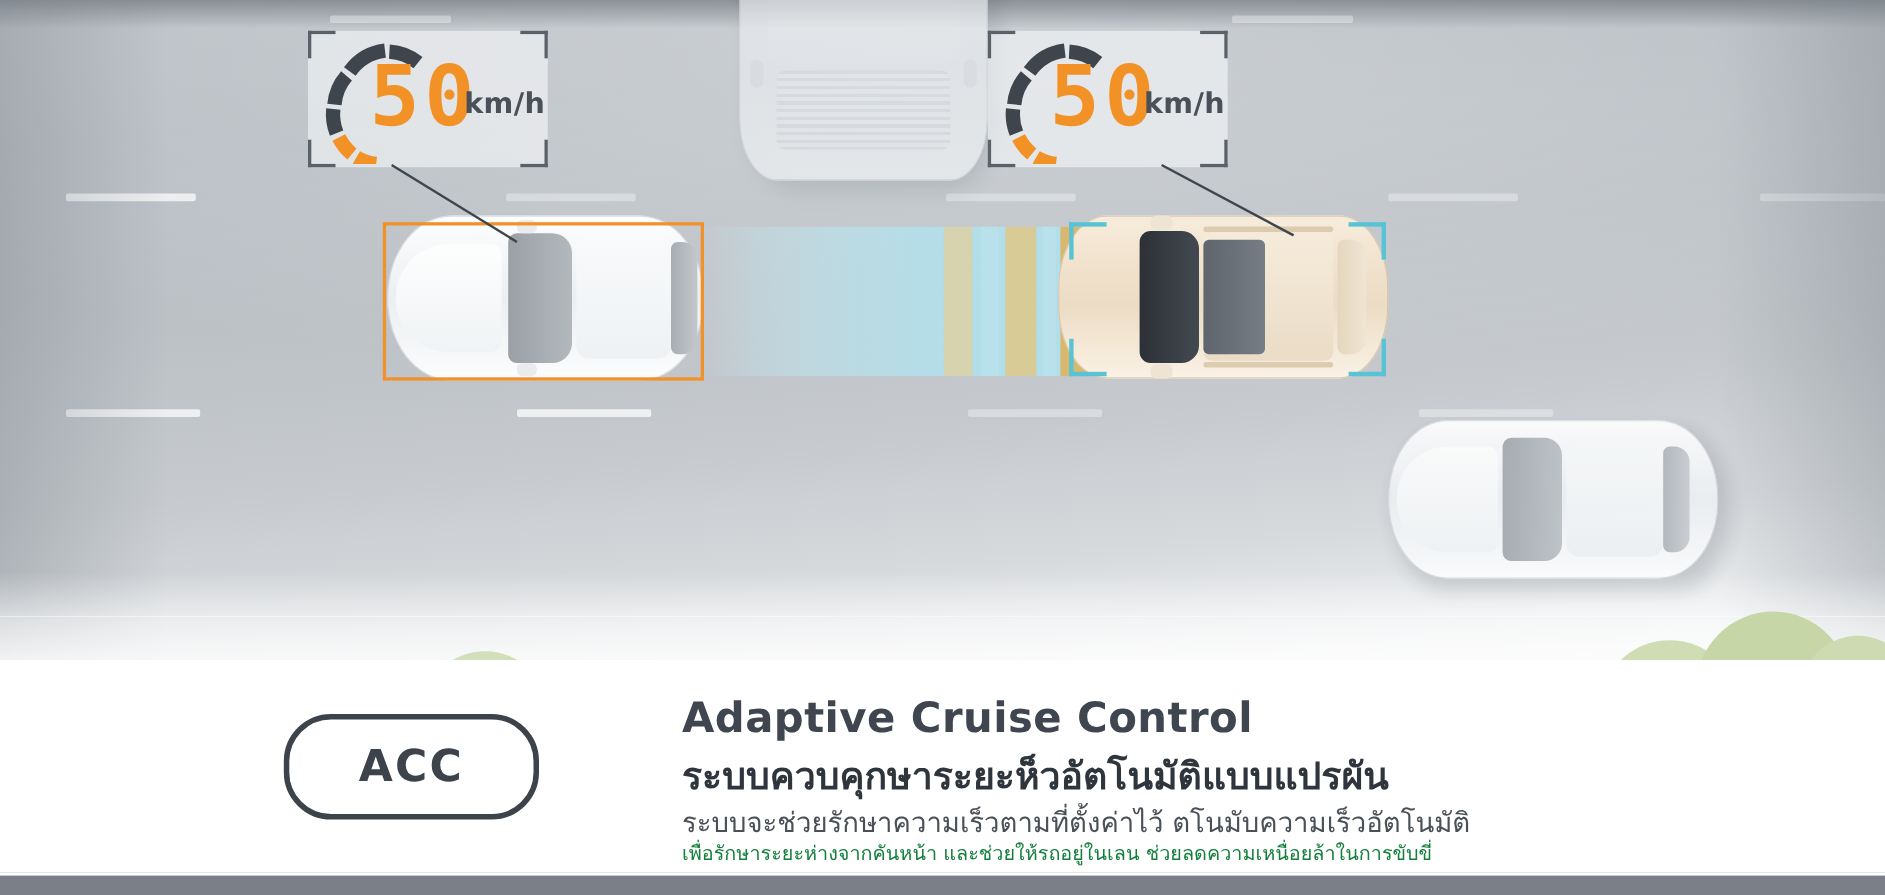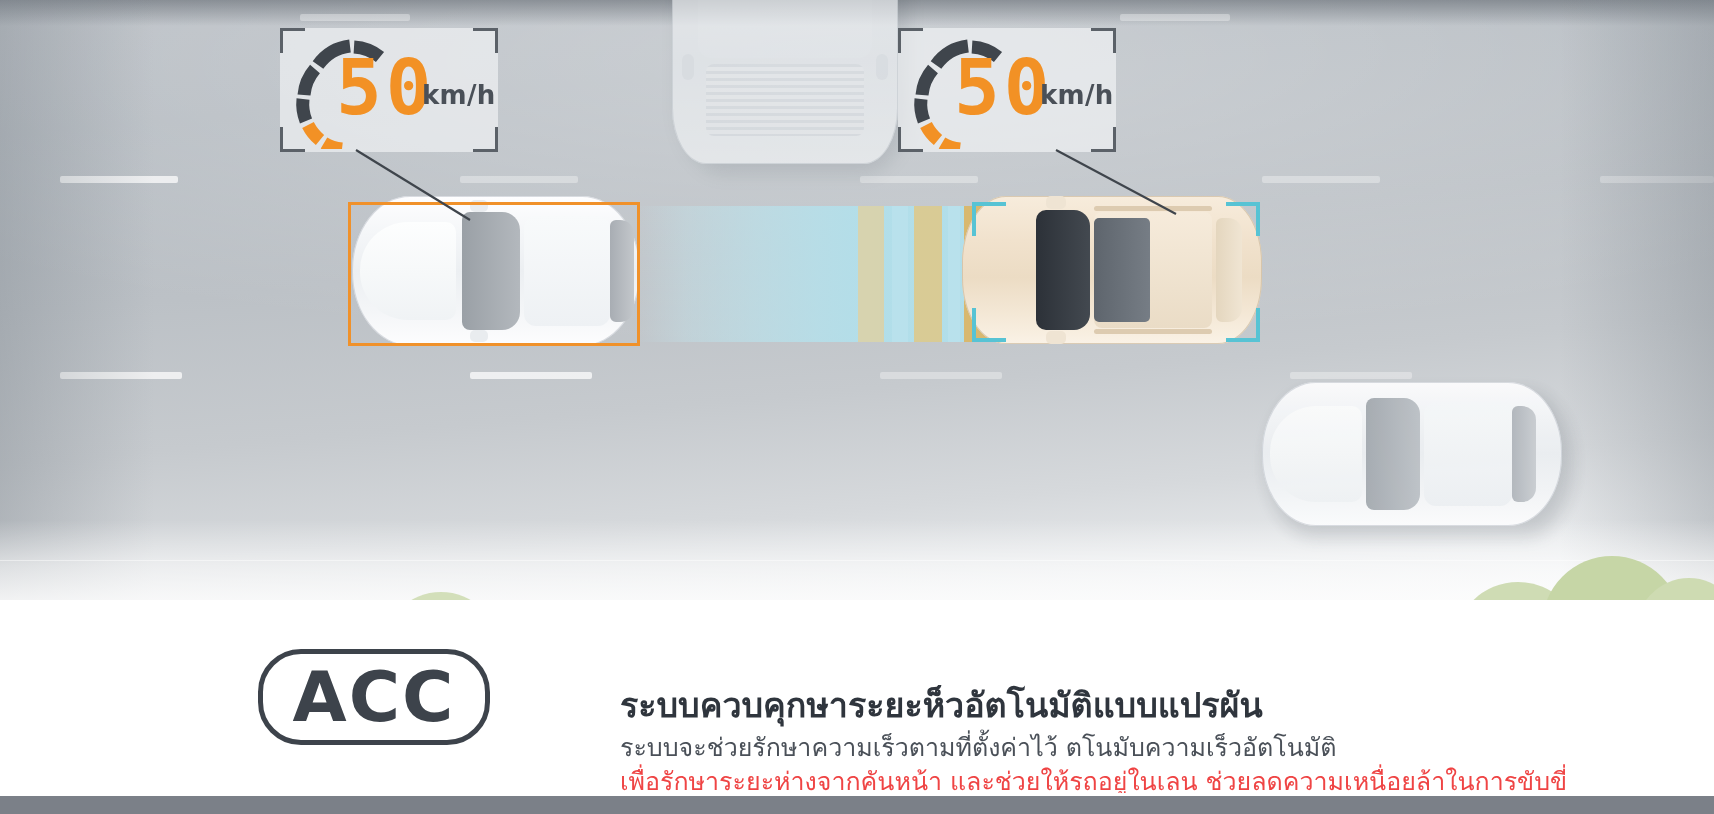--- a/index.html
+++ b/index.html
@@ -75,26 +75,26 @@
 
   
   .bush{position:absolute;}
   .bush i{position:absolute;display:block;border-radius:50%;}
 
   
   .caption{position:absolute;left:0;top:600px;width:1714px;height:196px;background:#ffffff;}
   .acc-badge{position:absolute;left:258px;top:649px;width:222px;height:86px;
         border:5px solid #3d434b;border-radius:43px;display:flex;align-items:center;justify-content:center;
         background:transparent;}
-  .acc-badge span{font-size:70px;font-weight:700;color:#3d434b;letter-spacing:2px;line-height:1;}
+  .acc-badge span{font-size:40px;font-weight:700;color:#3d434b;letter-spacing:2px;line-height:1;}
 
   .cap-en{position:absolute;left:620px;top:630px;font-size:38px;font-weight:600;color:#3f4650;letter-spacing:.4px;}
   .cap-th{position:absolute;left:620px;top:678px;font-size:34px;font-weight:700;color:#2f353d;white-space:nowrap;}
   .cap-b1{position:absolute;left:620px;top:727px;font-size:25px;color:#4a5058;white-space:nowrap;}
-  .cap-b2{position:absolute;left:620px;top:761px;font-size:25px;color:#ef4444;white-space:nowrap;}
+  .cap-b2{position:absolute;left:620px;top:761px;font-size:18px;color:#15803d;white-space:nowrap;}
 
   .footer-bar{position:absolute;left:0;bottom:0;width:1714px;height:18px;
         background:#7b8088;border-top:3px solid #ffffff;}
 </style>
 </head>
 <body>
 
 <div id="stage">
 
   <div class="road"></div>
@@ -274,18 +274,19 @@
     <i style="left:70px;top:84px;width:180px;height:96px;background:#e1e9d2;"></i>
     <i style="left:180px;top:80px;width:160px;height:98px;background:#e6ecda;"></i>
   </div>
 
   <div class="caption"></div>
 
   <div class="acc-badge">
     <span>ACC</span>
   </div>
 
+  <div class="cap-en">Adaptive Cruise Control</div>
   <div class="cap-th">ระบบควบคุกษาระยะห็วอัตโนมัติแบบแปรผัน</div>
   <div class="cap-b1">ระบบจะช่วยรักษาความเร็วตามที่ตั้งค่าไว้ ตโนมับความเร็วอัตโนมัติ</div>
   <div class="cap-b2">เพื่อรักษาระยะห่างจากคันหน้า และช่วยให้รถอยู่ในเลน ช่วยลดความเหนื่อยล้าในการขับขี่</div>
 
   <div class="footer-bar"></div>
 </div>
 
 </body></html>

